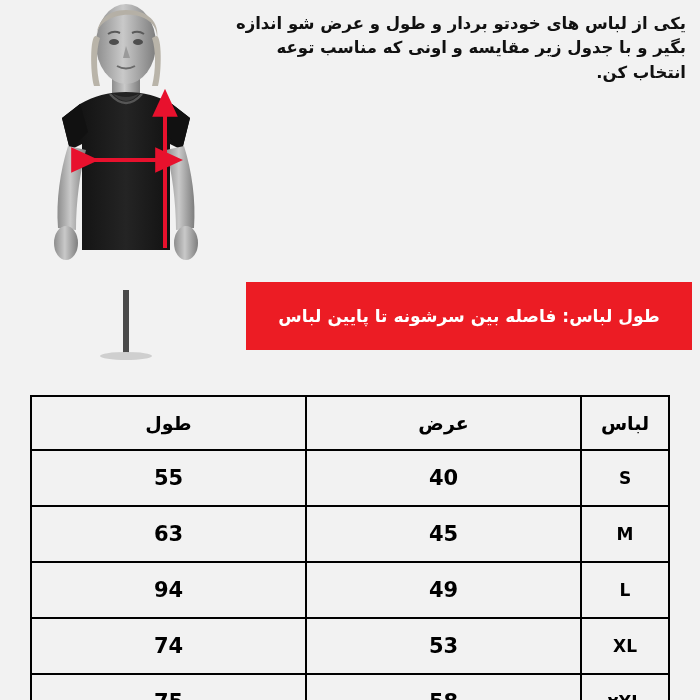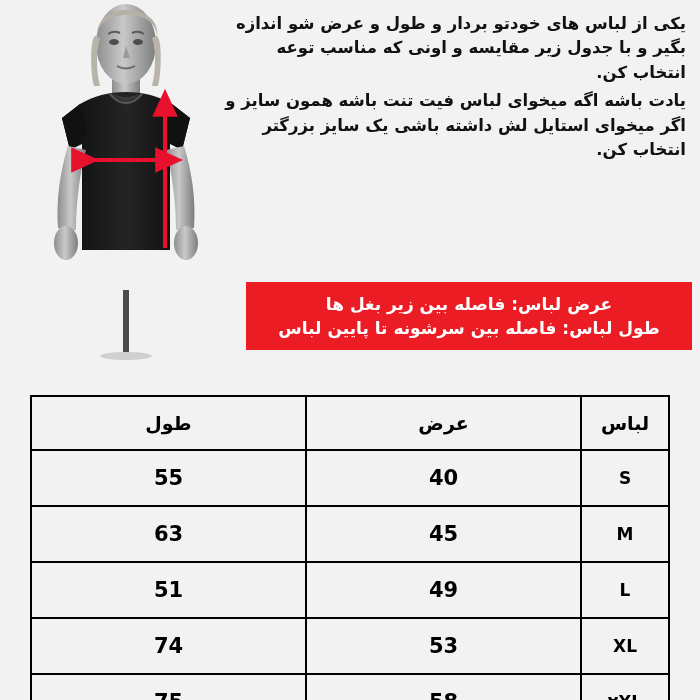--- a/index.html
+++ b/index.html
@@ -204,25 +204,23 @@
         <ellipse cx="166" cy="243" rx="12" ry="17" fill="url(#skin)"></ellipse>
 
         <line x1="64" y1="160" x2="148" y2="160" stroke="#e8112d" stroke-width="4" marker-start="url(#arrowhead)" marker-end="url(#arrowhead)"></line>
 
         <line x1="145" y1="248" x2="145" y2="104" stroke="#e8112d" stroke-width="4" marker-end="url(#arrowhead)"></line>
       </svg>
     </div>
 
     <div class="text-block">
       <p class="para">یکی از لباس های خودتو بردار و طول و عرض شو اندازه بگیر و با جدول زیر مقایسه و اونی که مناسب توعه انتخاب کن.</p>
-      <p class="para">یادت باشه اگه میخوای لباس فیت تنت باشه همون سایز و اگر میخوای استایل لش داشته باشی یک سایز بزرگتر انتخاب کن.</p>
     </div>
 
     <div class="red-banner">
-      <div class="line">عرض لباس: فاصله بین زیر بغل ها</div>
       <div class="line">طول لباس: فاصله بین سرشونه تا پایین لباس</div>
     </div>
 
   </div>
 
   <div class="table-wrap">
     <table class="size-table">
       <thead>
         <tr>
           <th class="col-head-size">لباس</th>
@@ -237,21 +235,21 @@
           <td class="value">55</td>
         </tr>
         <tr>
           <td class="size-label">M</td>
           <td class="value">45</td>
           <td class="value">63</td>
         </tr>
         <tr>
           <td class="size-label">L</td>
           <td class="value">49</td>
-          <td class="value">51</td>
+          <td class="value">94</td>
         </tr>
         <tr>
           <td class="size-label">XL</td>
           <td class="value">53</td>
           <td class="value">74</td>
         </tr>
         <tr>
           <td class="size-label">۲XL</td>
           <td class="value">58</td>
           <td class="value">75</td>

